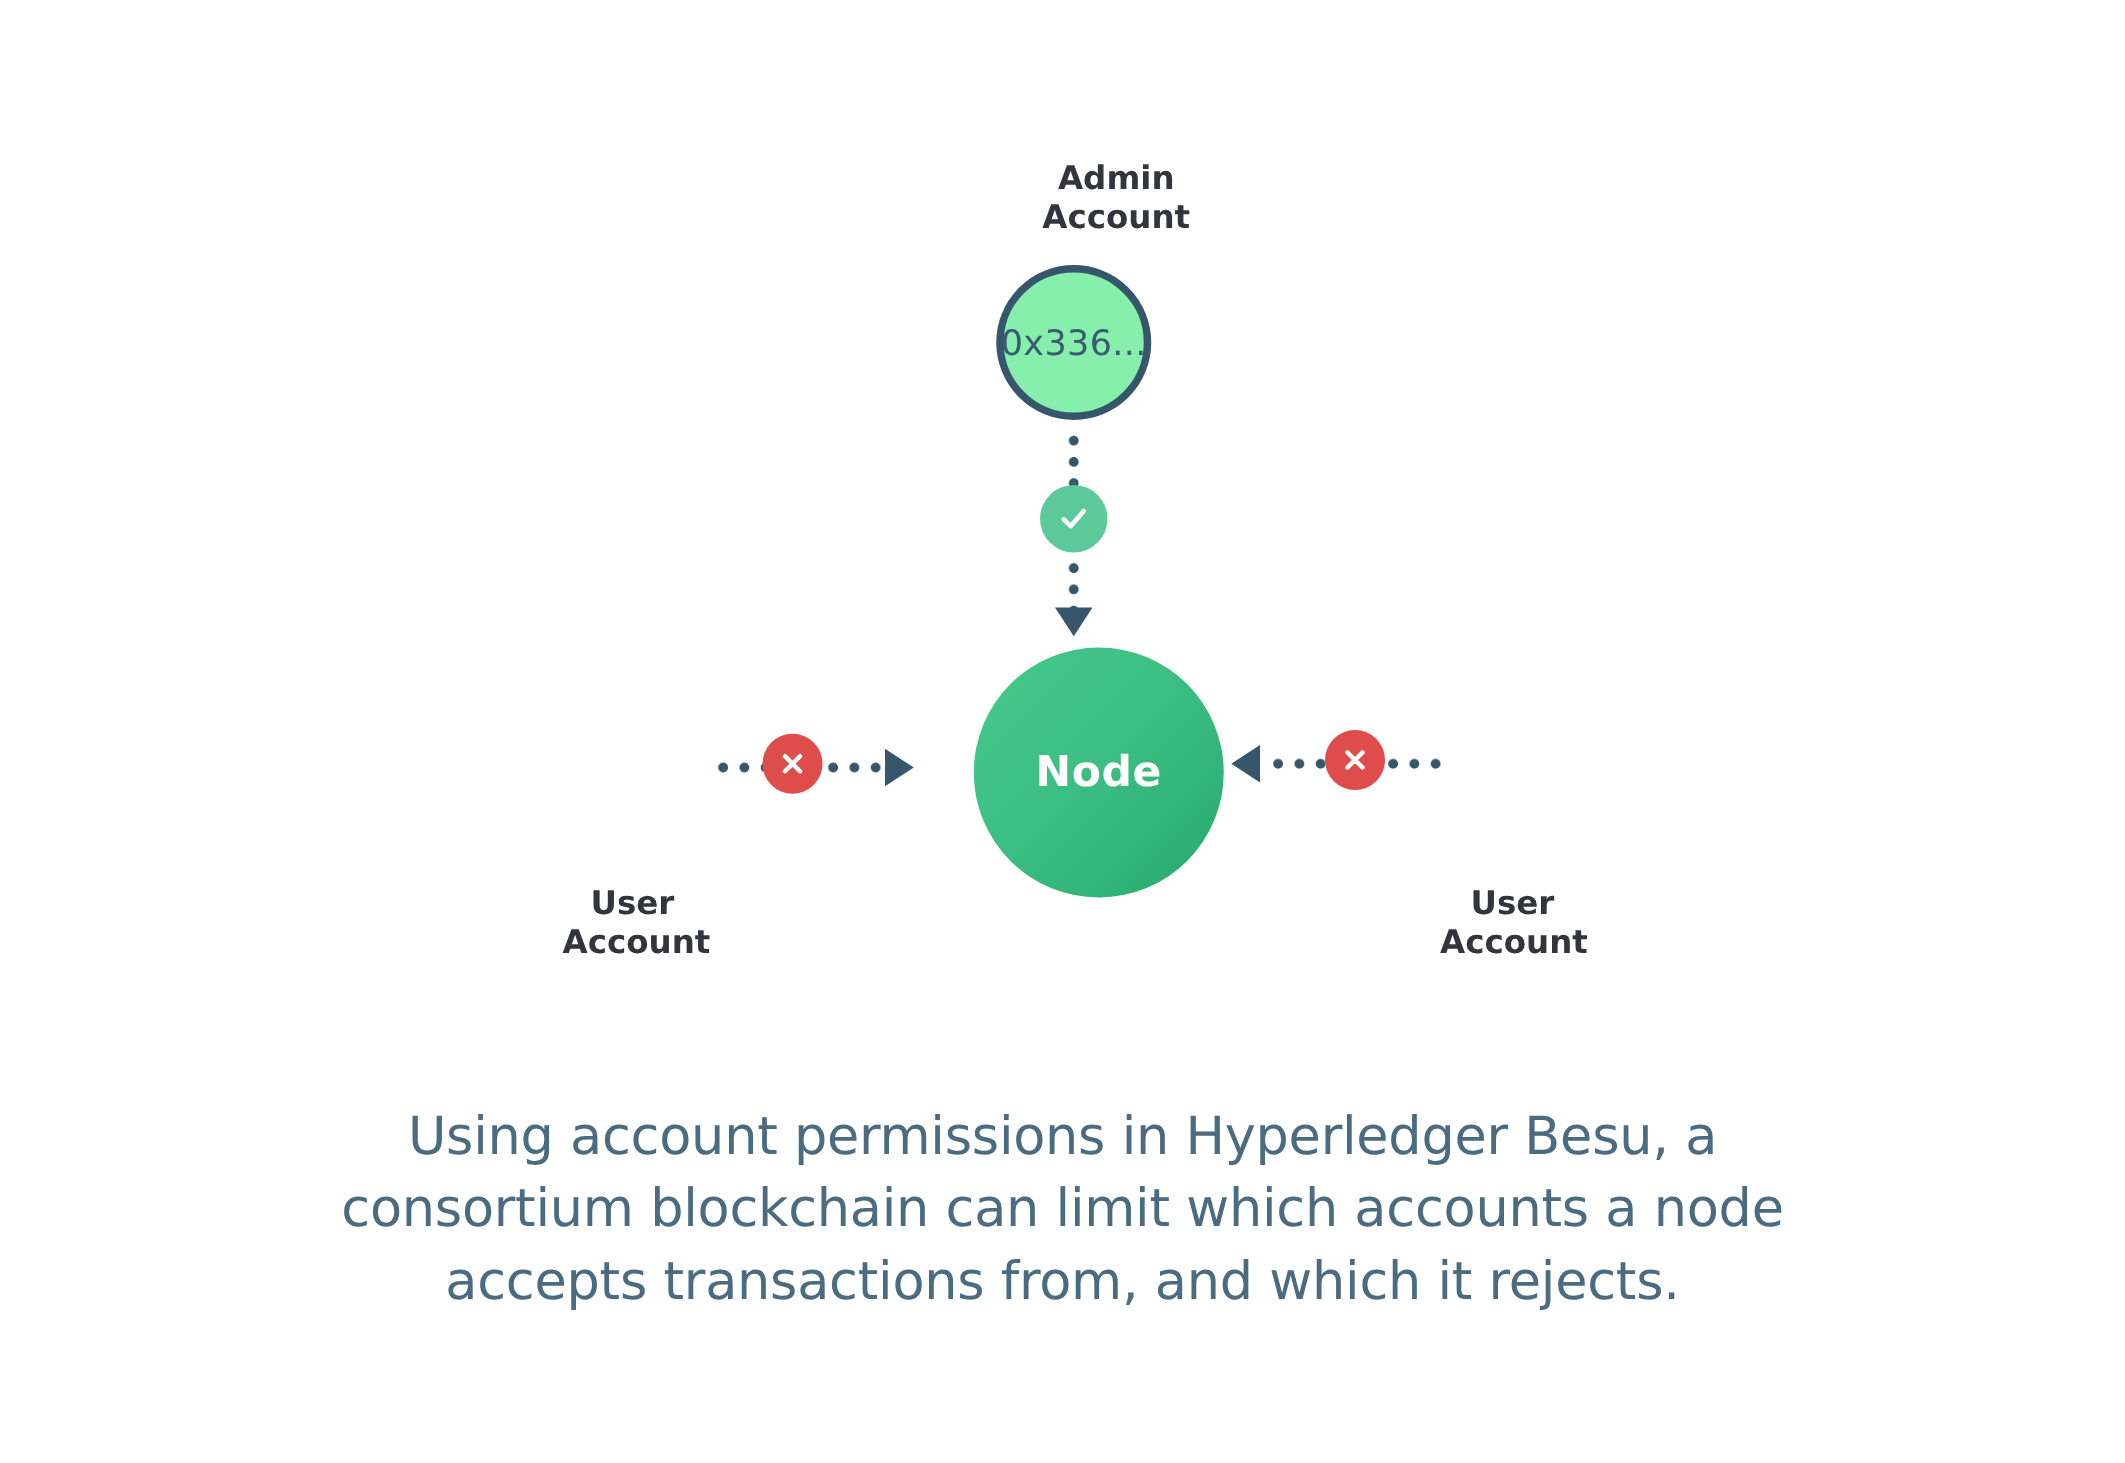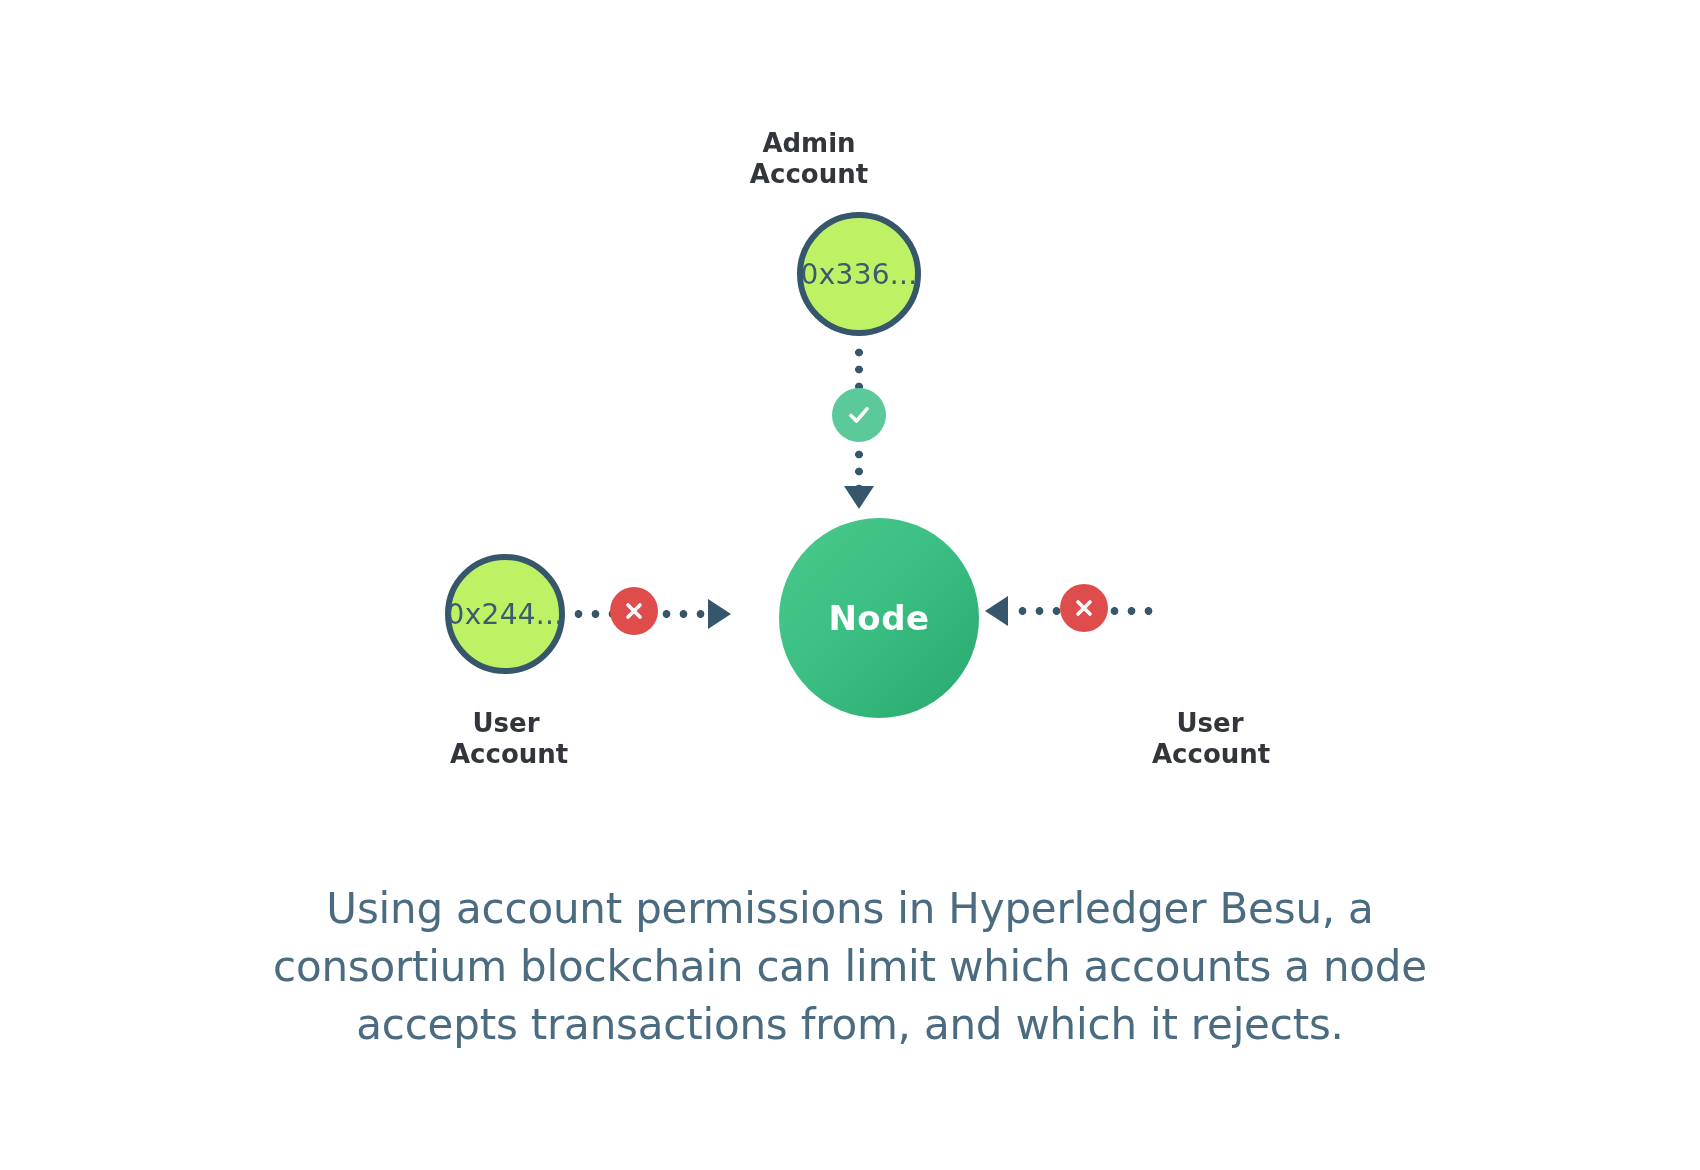--- a/index.html
+++ b/index.html
@@ -28,21 +28,21 @@
     left: 0;
     top: 0;
     width: 1700px;
     height: 800px;
   }
 
   
   .acct-circle {
     position: absolute;
     border-radius: 50%;
-    background: #bef264;
+    background: #86efac;
     border: 6px solid #36566B;
     box-sizing: border-box;
     display: flex;
     align-items: center;
     justify-content: center;
   }
   .acct-addr {
     font-family: "DejaVu Sans", sans-serif;
     font-size: 28px;
     font-weight: 400;
@@ -145,21 +145,21 @@
   }
   .caption-line { display: block; }
 </style>
 </head>
 <body>
 
 <div id="stage">
 
   <div class="diagram">
 
-    <div class="acct-label" style="left:694px; top:128px; width:230px;">Admin
+    <div class="acct-label" style="left:778px; top:128px; width:230px;">Admin
 Account</div>
 
     <div class="acct-circle" style="left:797px; top:212px; width:124px; height:124px;">
       <span class="acct-addr">0x336...</span>
     </div>
 
     <div class="dots vert" style="left:854px; top:344px; height:54px;"></div>
 
     <div class="badge allow" style="left:832px; top:388px; width:54px; height:54px;">
       <svg width="30" height="30" viewBox="0 0 30 30">
@@ -168,23 +168,20 @@
     </div>
 
     <div class="dots vert" style="left:854px; top:446px; height:48px;"></div>
 
     <div class="arrow down" style="left:844px; top:486px;"></div>
 
     <div class="node-circle" style="left:779px; top:518px; width:200px; height:200px;">
       <span class="node-label">Node</span>
     </div>
 
-    <div class="acct-circle" style="left:445px; top:554px; width:120px; height:120px;">
-      <span class="acct-addr">0x244...</span>
-    </div>
 
     <div class="acct-label" style="left:450px; top:708px; width:112px;">User
 Account</div>
 
     <div class="dots" style="left:570px; top:609px; width:43px;"></div>
 
     <div class="badge deny" style="left:610px; top:587px; width:48px; height:48px;">
       <svg width="26" height="26" viewBox="0 0 26 26">
         <path d="M7 7 L19 19 M19 7 L7 19" fill="none" stroke="#ffffff" stroke-width="3.6" stroke-linecap="round"></path>
       </svg>

